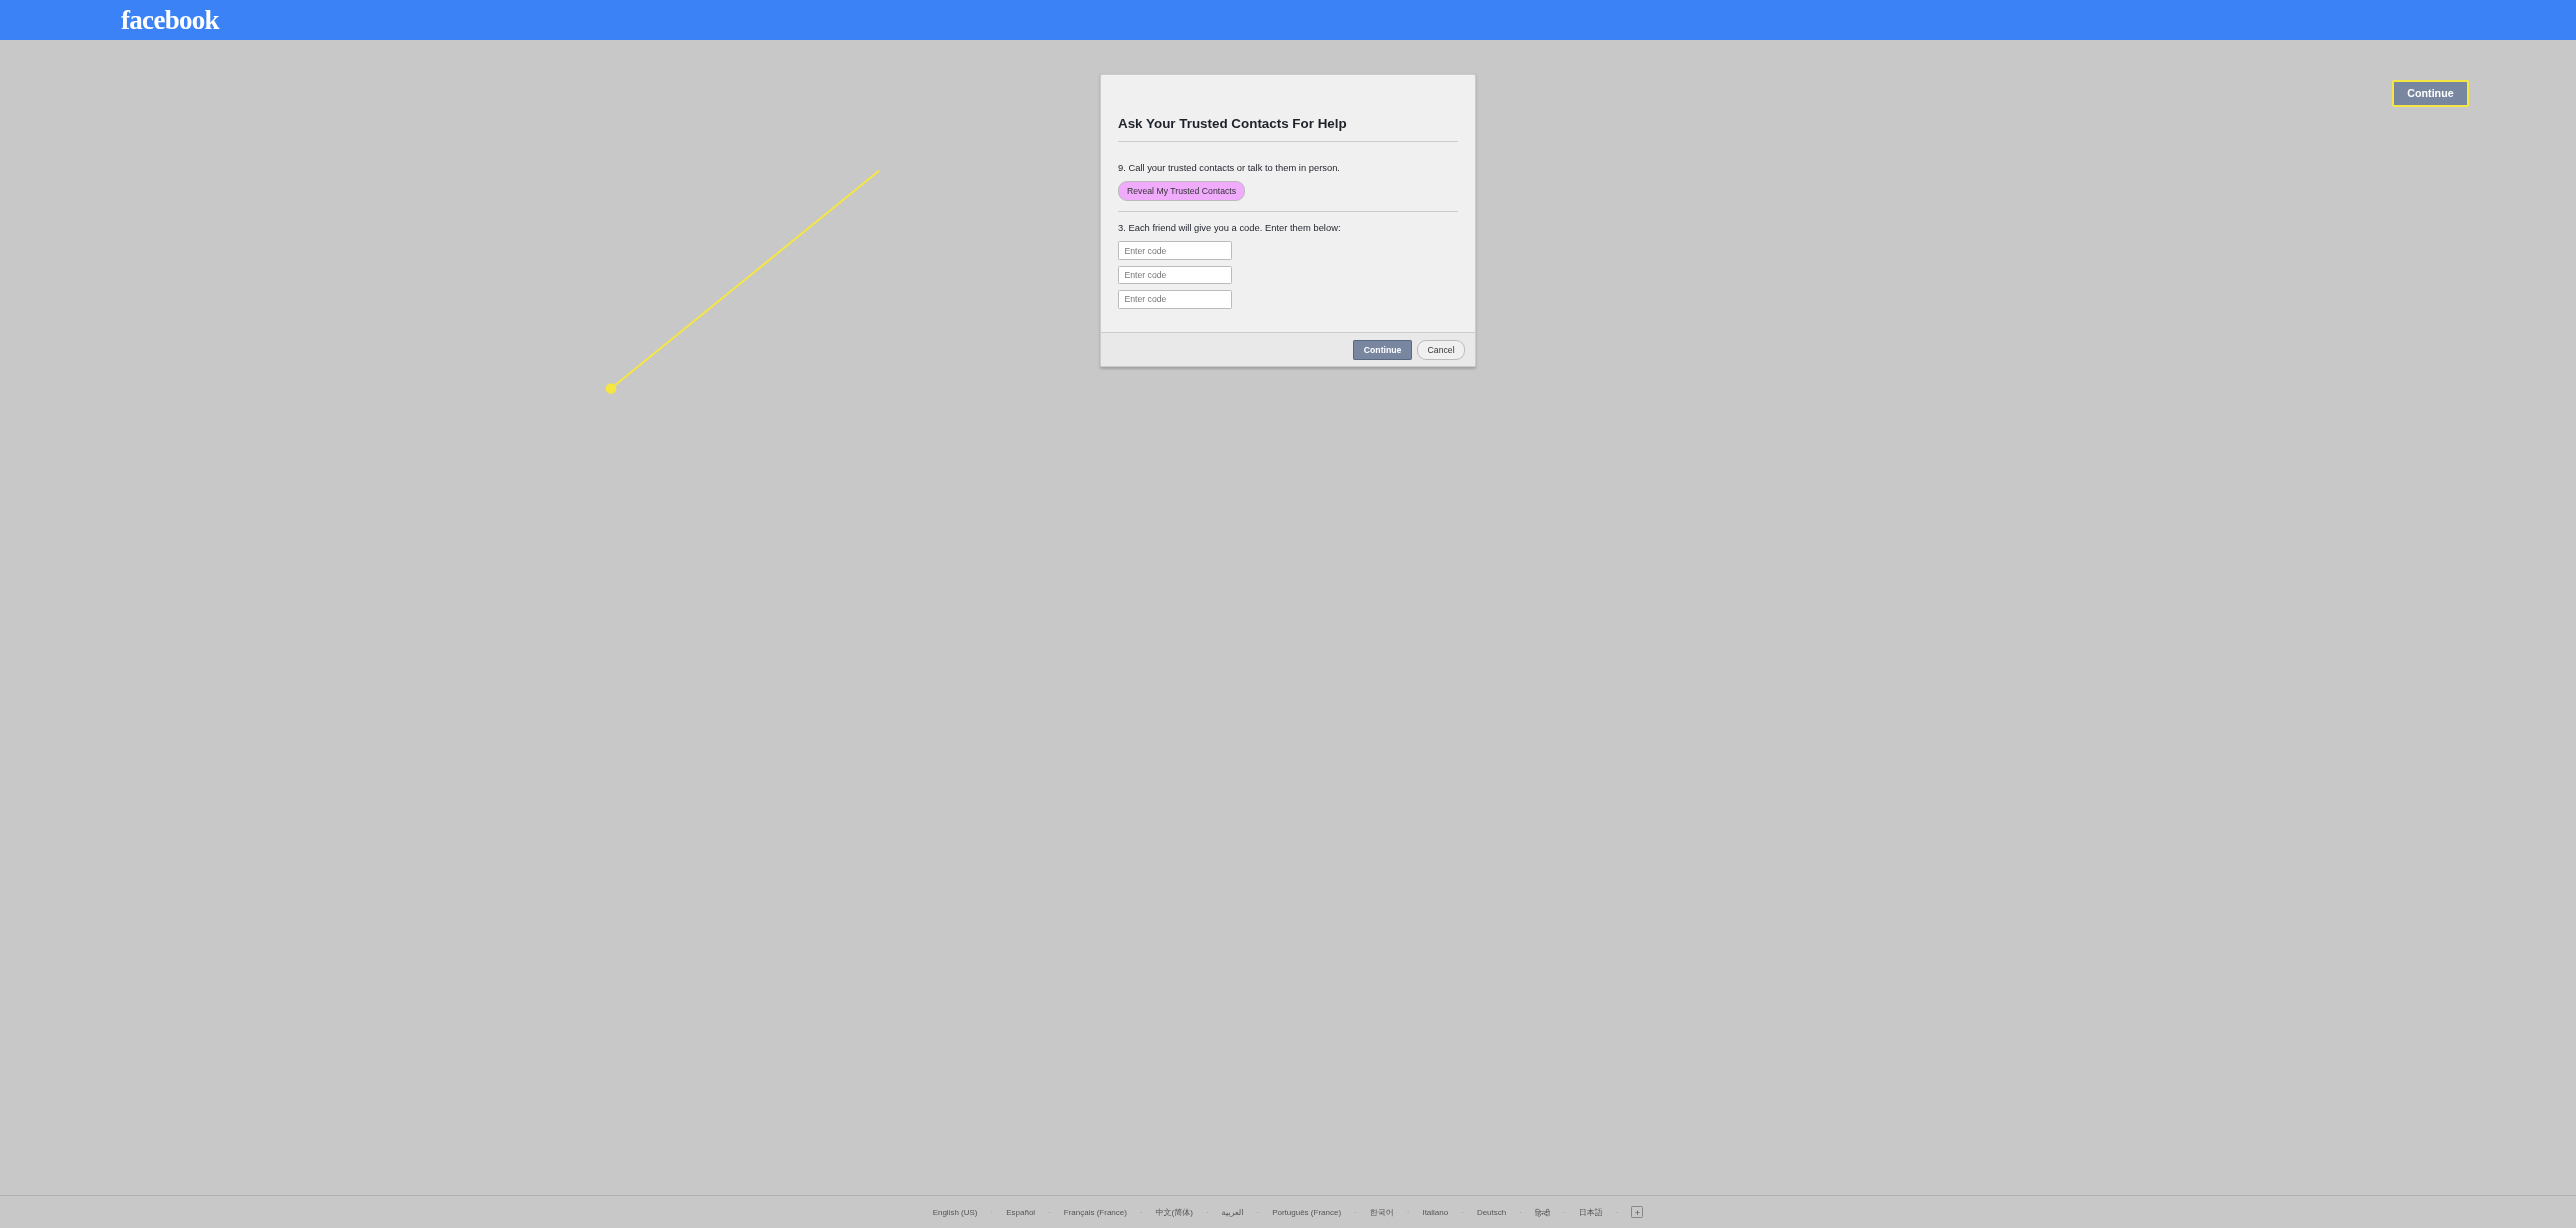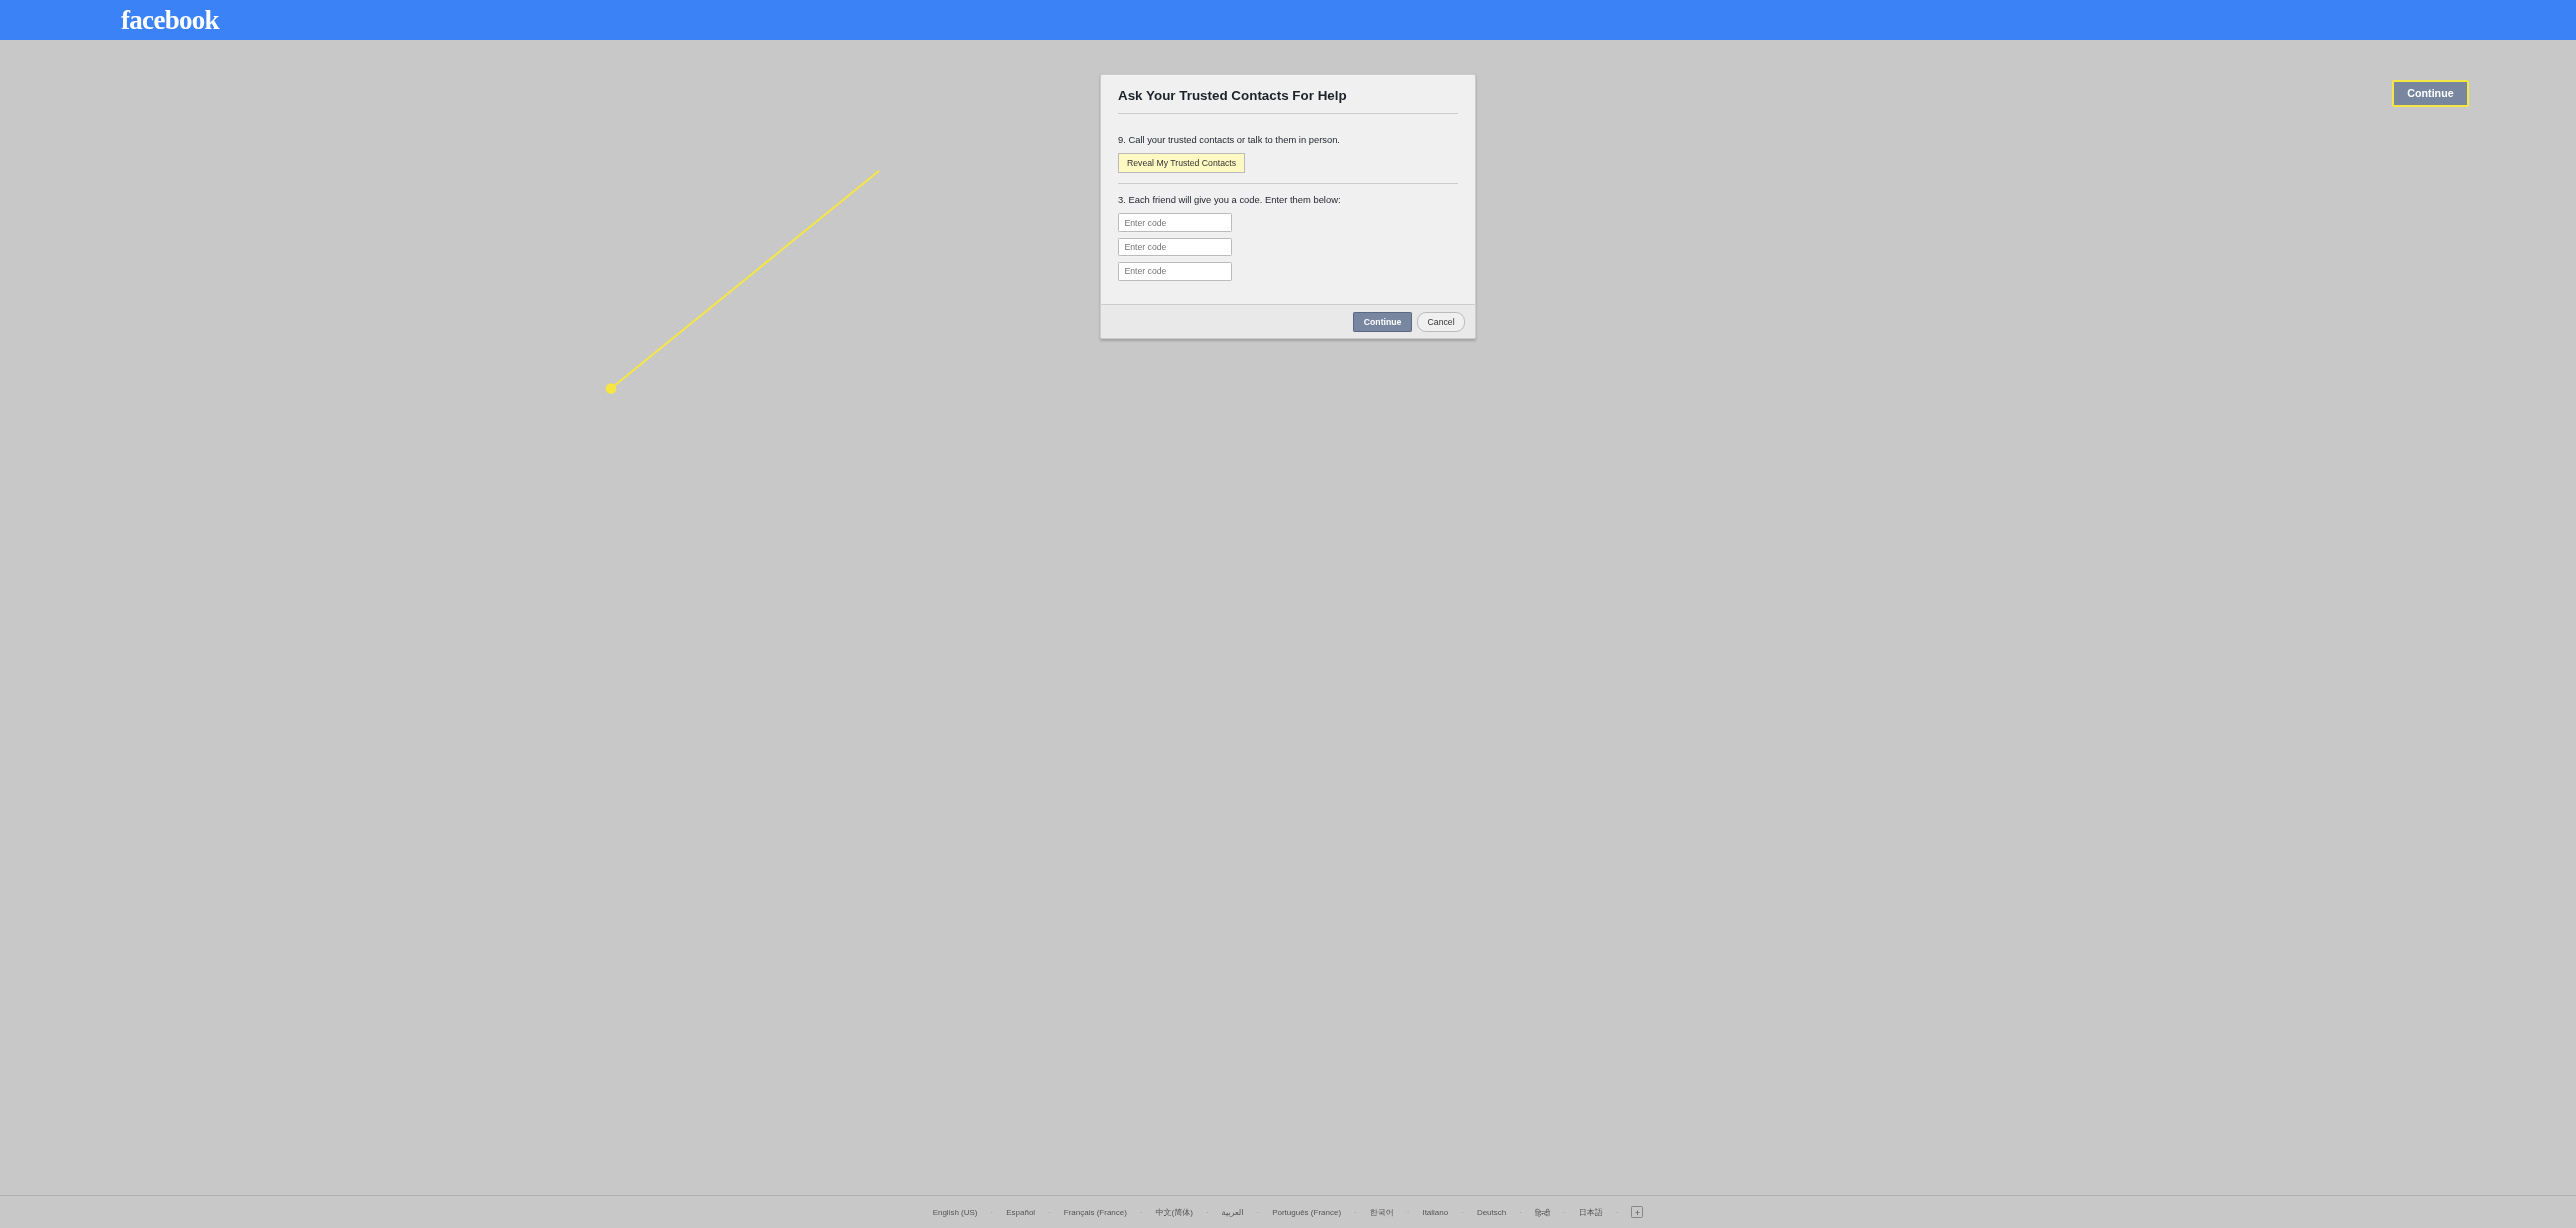--- a/index.html
+++ b/index.html
@@ -48,20 +48,21 @@
     .dialog {
       background-color: #f0f0f0;
       border: 0.7px solid #cccccc;
       border-radius: 2px;
       width: 376px;
       box-shadow: 0 1.3px 2.7px rgba(0,0,0,0.2);
     }
 
     .dialog-body {
       padding: 13.4px 17px;
+      margin-top: 28px;
     }
 
     .dialog-title {
       font-size: 13.4px;
       font-weight: bold;
       color: #1d2129;
       margin-bottom: 10px;
       padding-bottom: 10px;
       border-bottom: 0.7px solid #cccccc;
     }
@@ -75,23 +76,23 @@
       border-bottom: none;
     }
 
     .section-text {
       font-size: 9.4px;
       color: #1d2129;
       margin-bottom: 8px;
     }
 
     .reveal-btn {
-      background-color: #fef9c3;
+      background-color: #f0abfc;
       border: 0.7px solid #bbb;
-      border-radius: 0;
+      border-radius: 9px;
       padding: 4px 8px;
       font-size: 8.7px;
       color: #333;
       cursor: pointer;
       display: inline-block;
     }
 
     .recover-url {
       font-size: 9.4px;
       font-weight: bold;

